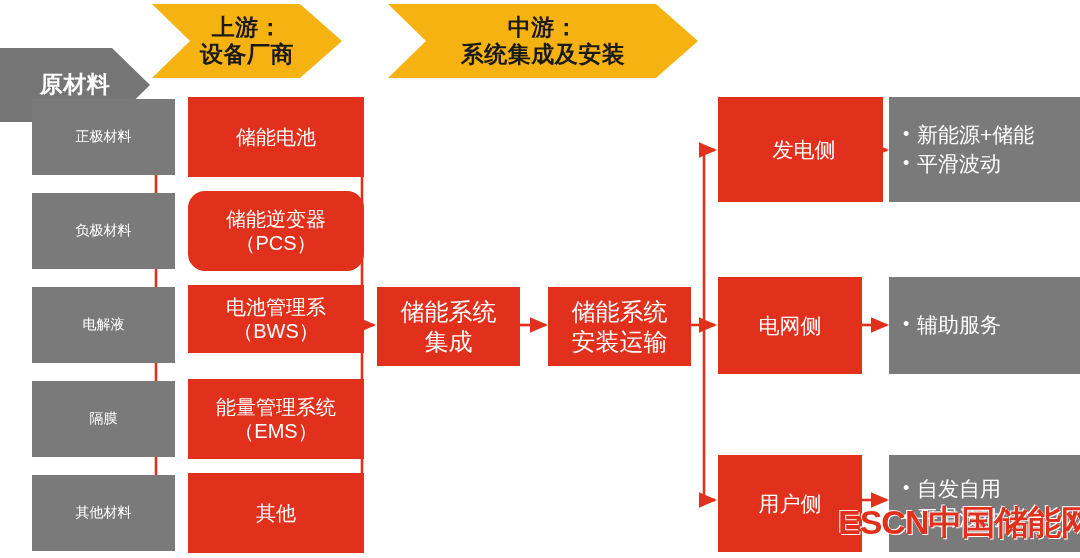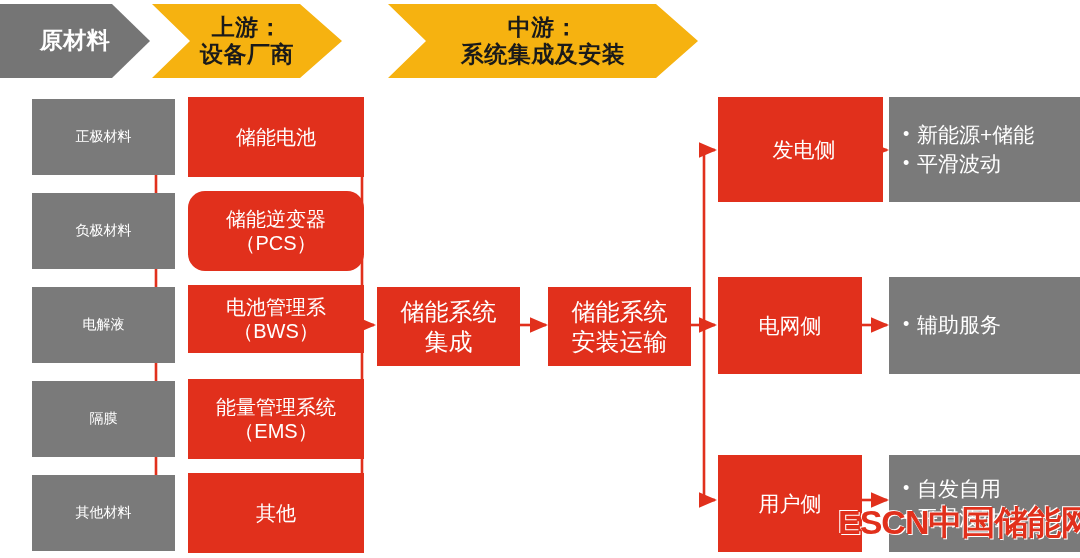--- a/index.html
+++ b/index.html
@@ -55,21 +55,21 @@
   #wm{position:absolute;left:838px;top:505px;font-size:34px;font-weight:bold;
       letter-spacing:-1px;line-height:1;white-space:nowrap;z-index:9;}
   #wm .escn{color:#E1301C;text-shadow:1px 1px 0 #fff,-1px -1px 0 #fff;}
   #wm .cn{color:#E1301C;text-shadow:1px 1px 0 #fff,-1px -1px 0 #fff;}
 </style>
 </head>
 <body>
 
 <div id="stage">
 
-  <div class="hdr gray" style="left:0px;width:150px;">
+  <div class="hdr gray" style="left:0px;width:150px;margin-top:44px;">
     <div class="htxt">原材料</div>
   </div>
 
   <div class="hdr gold" style="left:152px;width:190px;">
     <div class="htxt">上游：
 设备厂商</div>
   </div>
 
   <div class="hdr gold" style="left:388px;width:310px;">
     <div class="htxt">中游：

